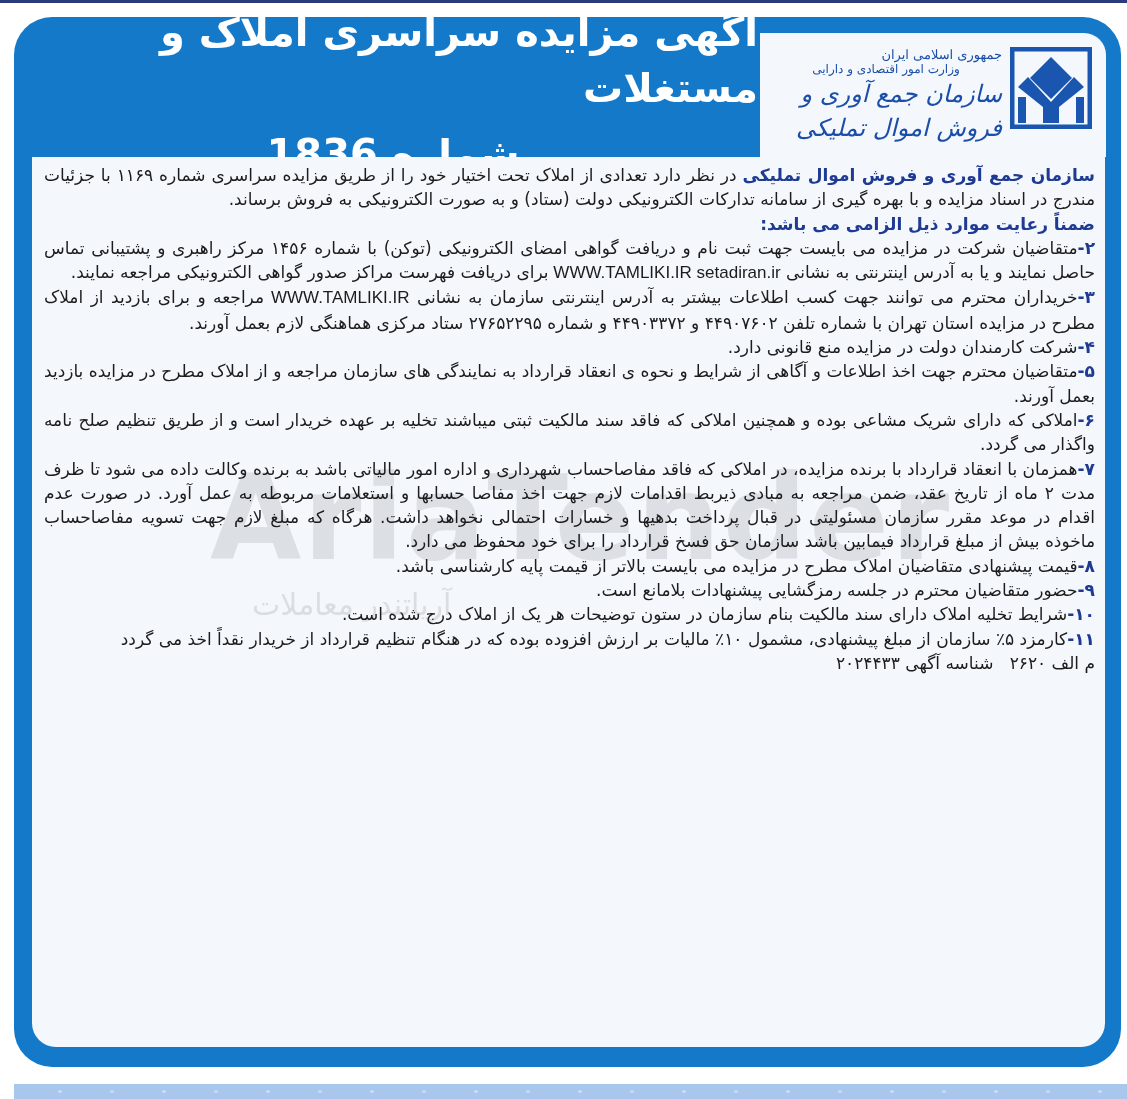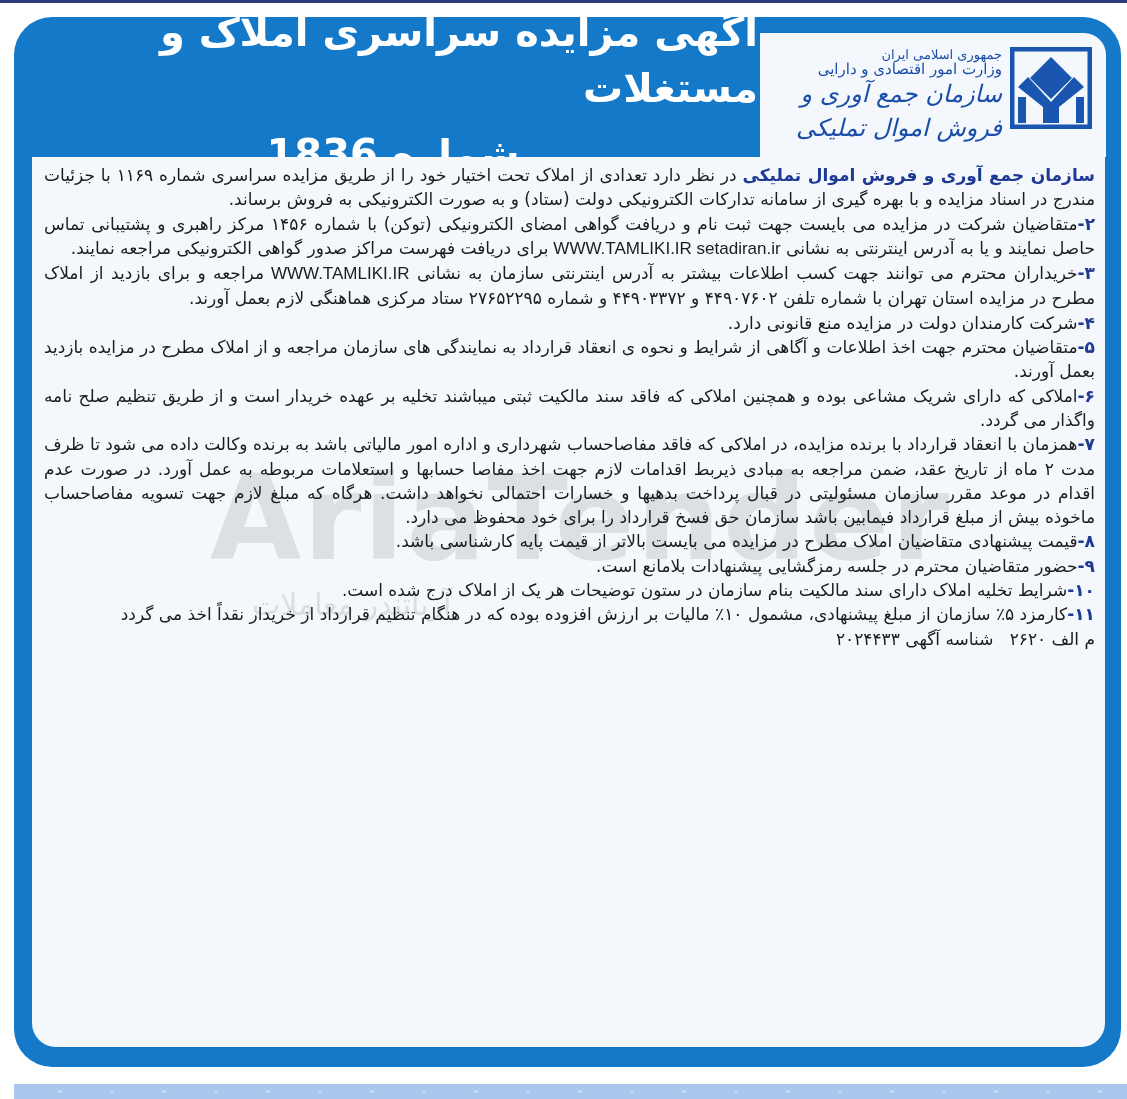--- a/index.html
+++ b/index.html
@@ -54,21 +54,21 @@
     }
     .org-text {
       flex: 1;
       direction: rtl;
       text-align: right;
       color: #1a56b0;
       padding-right: 8px;
       font-family: "DejaVu Serif", serif;
     }
     .org-line1 { font-size: 13px; line-height: 15px; color: #1a4ea8; }
-    .org-line2 { font-size: 15px; line-height: 15px; color: #1a4ea8; }
+    .org-line2 { font-size: 12px; line-height: 15px; color: #1a4ea8; text-align: center; }
     .org-line3 { font-size: 24px; line-height: 34px; font-style: italic; color: #1a4ea8; }
 
     .content {
       position: absolute;
       left: 32px; top: 157px;
       width: 1073px; height: 890px;
       background: #f4f8fc;
       border-bottom-left-radius: 24px;
       border-bottom-right-radius: 24px;
       overflow: hidden;
@@ -153,20 +153,21 @@
 <div class="content">
   <div class="watermark">
     <div class="wm-logo">AriaTender</div>
     <div class="wm-sub">آریاتندر معاملات</div>
   </div>
 
   <div class="body-text">
     <p>
       <span class="hl">سازمان جمع آوری و فروش اموال تملیکی</span><span> در نظر دارد تعدادی از املاک تحت اختیار خود را از طریق مزایده سراسری شماره ۱۱۶۹ با جزئیات مندرج در اسناد مزایده و با بهره گیری از سامانه تدارکات الکترونیکی دولت (ستاد) و به صورت الکترونیکی به فروش برساند.</span>
     </p>
+    <p class="section-head">ضمناً رعایت موارد ذیل الزامی می باشد:</p>
 
 
     <p><span class="num">۲-</span><span>متقاضیان شرکت در مزایده می بایست جهت ثبت نام و دریافت گواهی امضای الکترونیکی (توکن) با شماره ۱۴۵۶ مرکز راهبری و پشتیبانی تماس حاصل نمایند و یا به آدرس اینترنتی به نشانی </span><span class="latin">WWW.TAMLIKI.IR setadiran.ir</span><span> برای دریافت فهرست مراکز صدور گواهی الکترونیکی مراجعه نمایند.</span></p>
 
     <p><span class="num">۳-</span><span>خریداران محترم می توانند جهت کسب اطلاعات بیشتر به آدرس اینترنتی سازمان به نشانی </span><span class="latin">WWW.TAMLIKI.IR</span><span> مراجعه و برای بازدید از املاک مطرح در مزایده استان تهران با شماره تلفن ۴۴۹۰۷۶۰۲ و ۴۴۹۰۳۳۷۲ و شماره ۲۷۶۵۲۲۹۵ ستاد مرکزی هماهنگی لازم بعمل آورند.</span></p>
 
     <p><span class="num">۴-</span><span>شرکت کارمندان دولت در مزایده منع قانونی دارد.</span></p>
 
     <p><span class="num">۵-</span><span>متقاضیان محترم جهت اخذ اطلاعات و آگاهی از شرایط و نحوه ی انعقاد قرارداد به نمایندگی های سازمان مراجعه و از املاک مطرح در مزایده بازدید بعمل آورند.</span></p>
 

